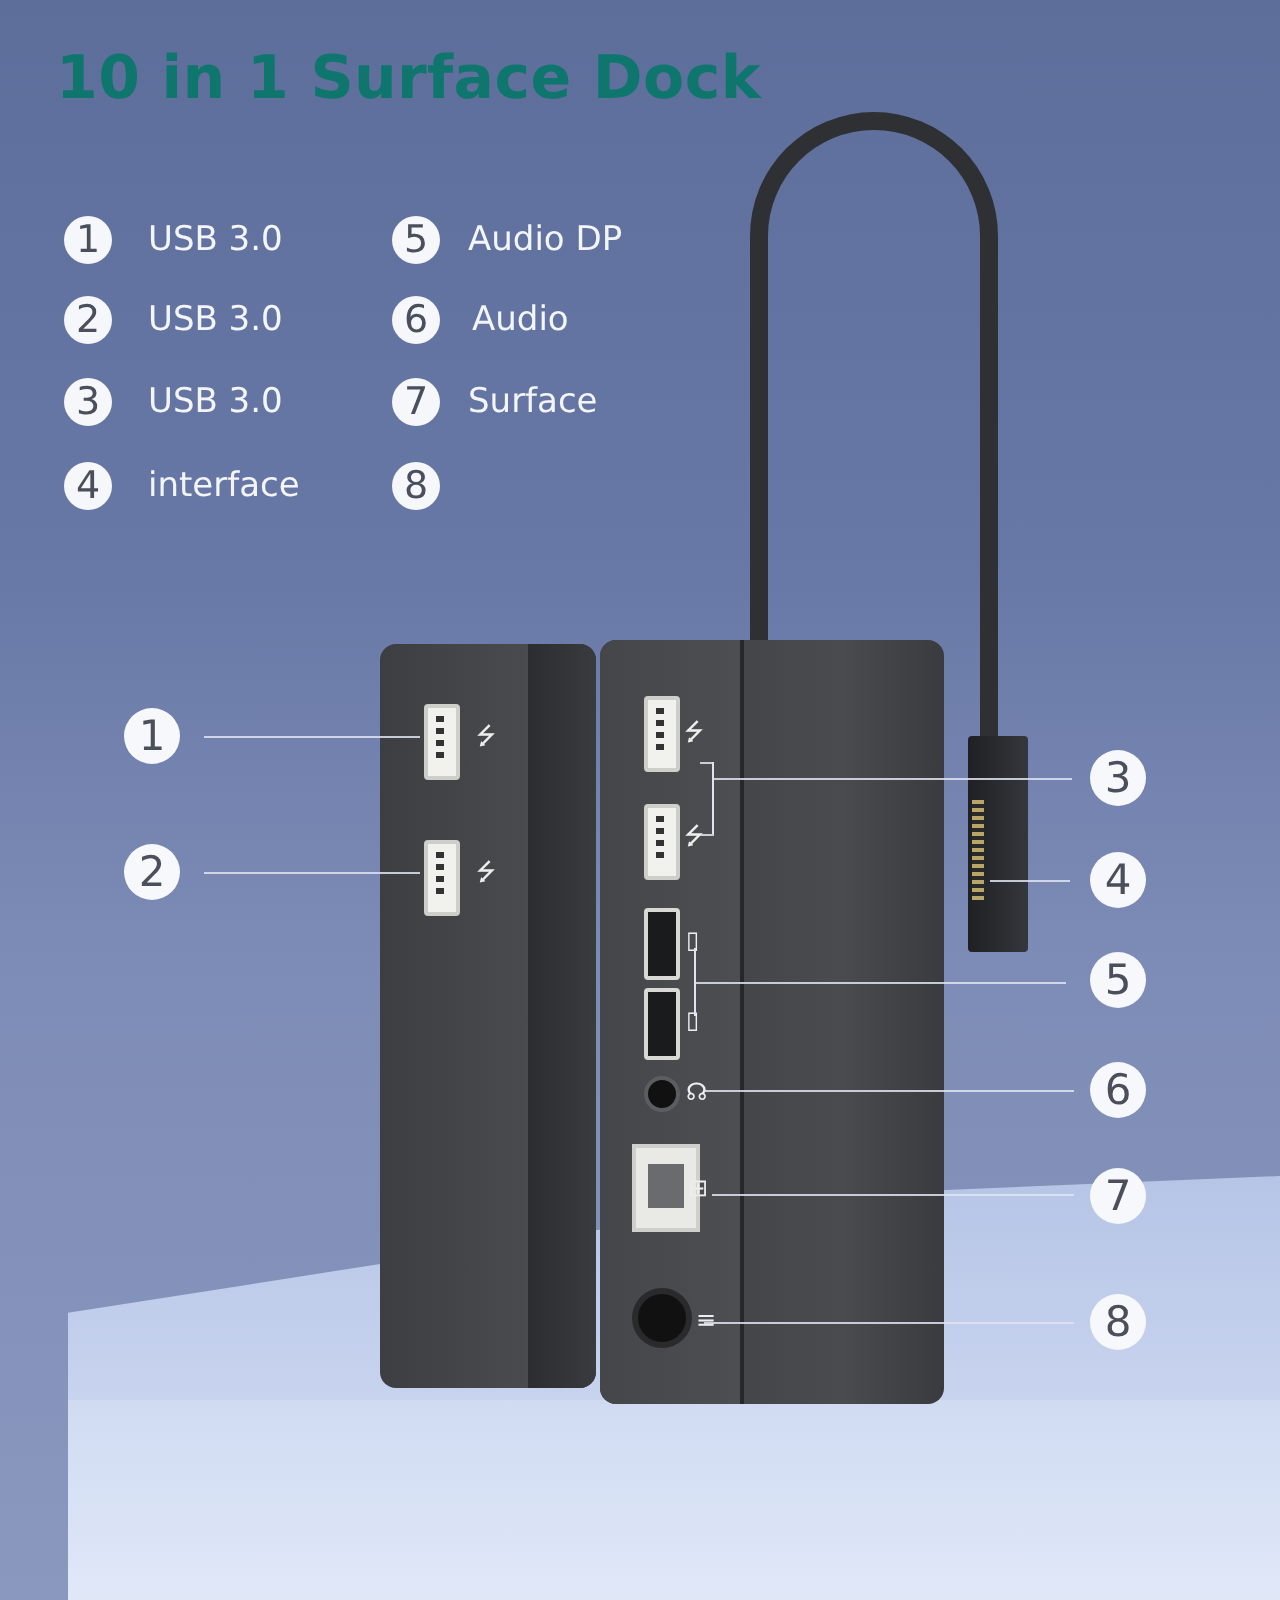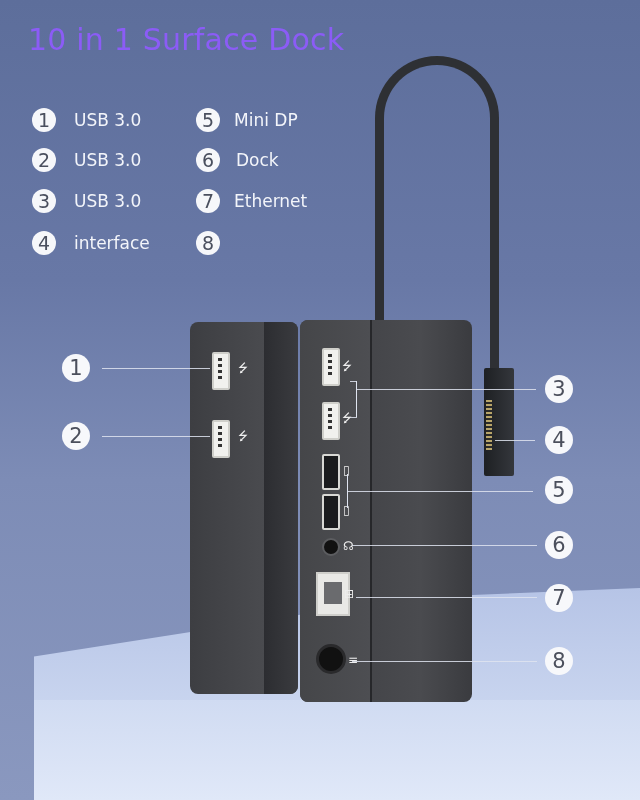--- a/index.html
+++ b/index.html
@@ -1,19 +1,19 @@
 <!DOCTYPE html>
 <html><head>
 <meta charset="utf-8">
 <style>
   html,body{margin:0;padding:0;}
   body{width:640px;height:800px;overflow:hidden;position:relative;
     font-family:"DejaVu Sans","Liberation Sans",sans-serif;
     background:linear-gradient(180deg,#5d6e9b 0%,#6878a6 35%,#7d8cb6 60%,#8a98bf 100%);}
-  .title{position:absolute;left:28px;top:22px;font-size:30px;font-weight:normal;color:#8b5cf6;letter-spacing:0.2px;}
+  .title{position:absolute;left:28px;top:22px;font-size:30px;font-weight:bold;color:#0f766e;letter-spacing:0.2px;}
   .legend{position:absolute;left:32px;top:106px;width:340px;}
   .leg-item{position:absolute;display:flex;align-items:center;height:28px;}
   .num{width:24px;height:24px;border-radius:50%;background:#f6f7fa;color:#4a4f5e;
     font-size:19px;line-height:24px;text-align:center;font-family:"DejaVu Sans",sans-serif;flex:0 0 24px;}
   .leg-label{margin-left:18px;font-size:17px;color:#f3f5fa;white-space:nowrap;}
   .table-top{position:absolute;left:34px;top:588px;width:606px;height:120px;
     background:linear-gradient(180deg,#b6c4e6,#c9d5ef);
     clip-path:polygon(0 57%,62% 8%,100% 0,100% 100%,0 100%);}
   .table-front{position:absolute;left:34px;top:700px;width:606px;height:100px;background:linear-gradient(180deg,#d0dbf2,#e0e8f8);}
   .cable{position:absolute;left:375px;top:56px;width:124px;height:320px;
@@ -55,29 +55,29 @@
   <div class="leg-item" style="left:0;top:81px">
     <span class="num">3</span>
     <span class="leg-label">USB 3.0</span>
   </div>
   <div class="leg-item" style="left:0;top:123px">
     <span class="num">4</span>
     <span class="leg-label">interface</span>
   </div>
   <div class="leg-item" style="left:164px;top:0">
     <span class="num">5</span>
-    <span class="leg-label" style="margin-left:14px">Mini DP</span>
+    <span class="leg-label" style="margin-left:14px">Audio DP</span>
   </div>
   <div class="leg-item" style="left:164px;top:40px">
     <span class="num">6</span>
-    <span class="leg-label" style="margin-left:16px">Dock</span>
+    <span class="leg-label" style="margin-left:16px">Audio</span>
   </div>
   <div class="leg-item" style="left:164px;top:81px">
     <span class="num">7</span>
-    <span class="leg-label" style="margin-left:14px">Ethernet</span>
+    <span class="leg-label" style="margin-left:14px">Surface</span>
   </div>
   <div class="leg-item" style="left:164px;top:123px">
     <span class="num">8</span>
   </div>
 </div>
 
 <div class="table-top"></div>
 <div class="table-front"></div>
 
 <div class="cable"></div>

